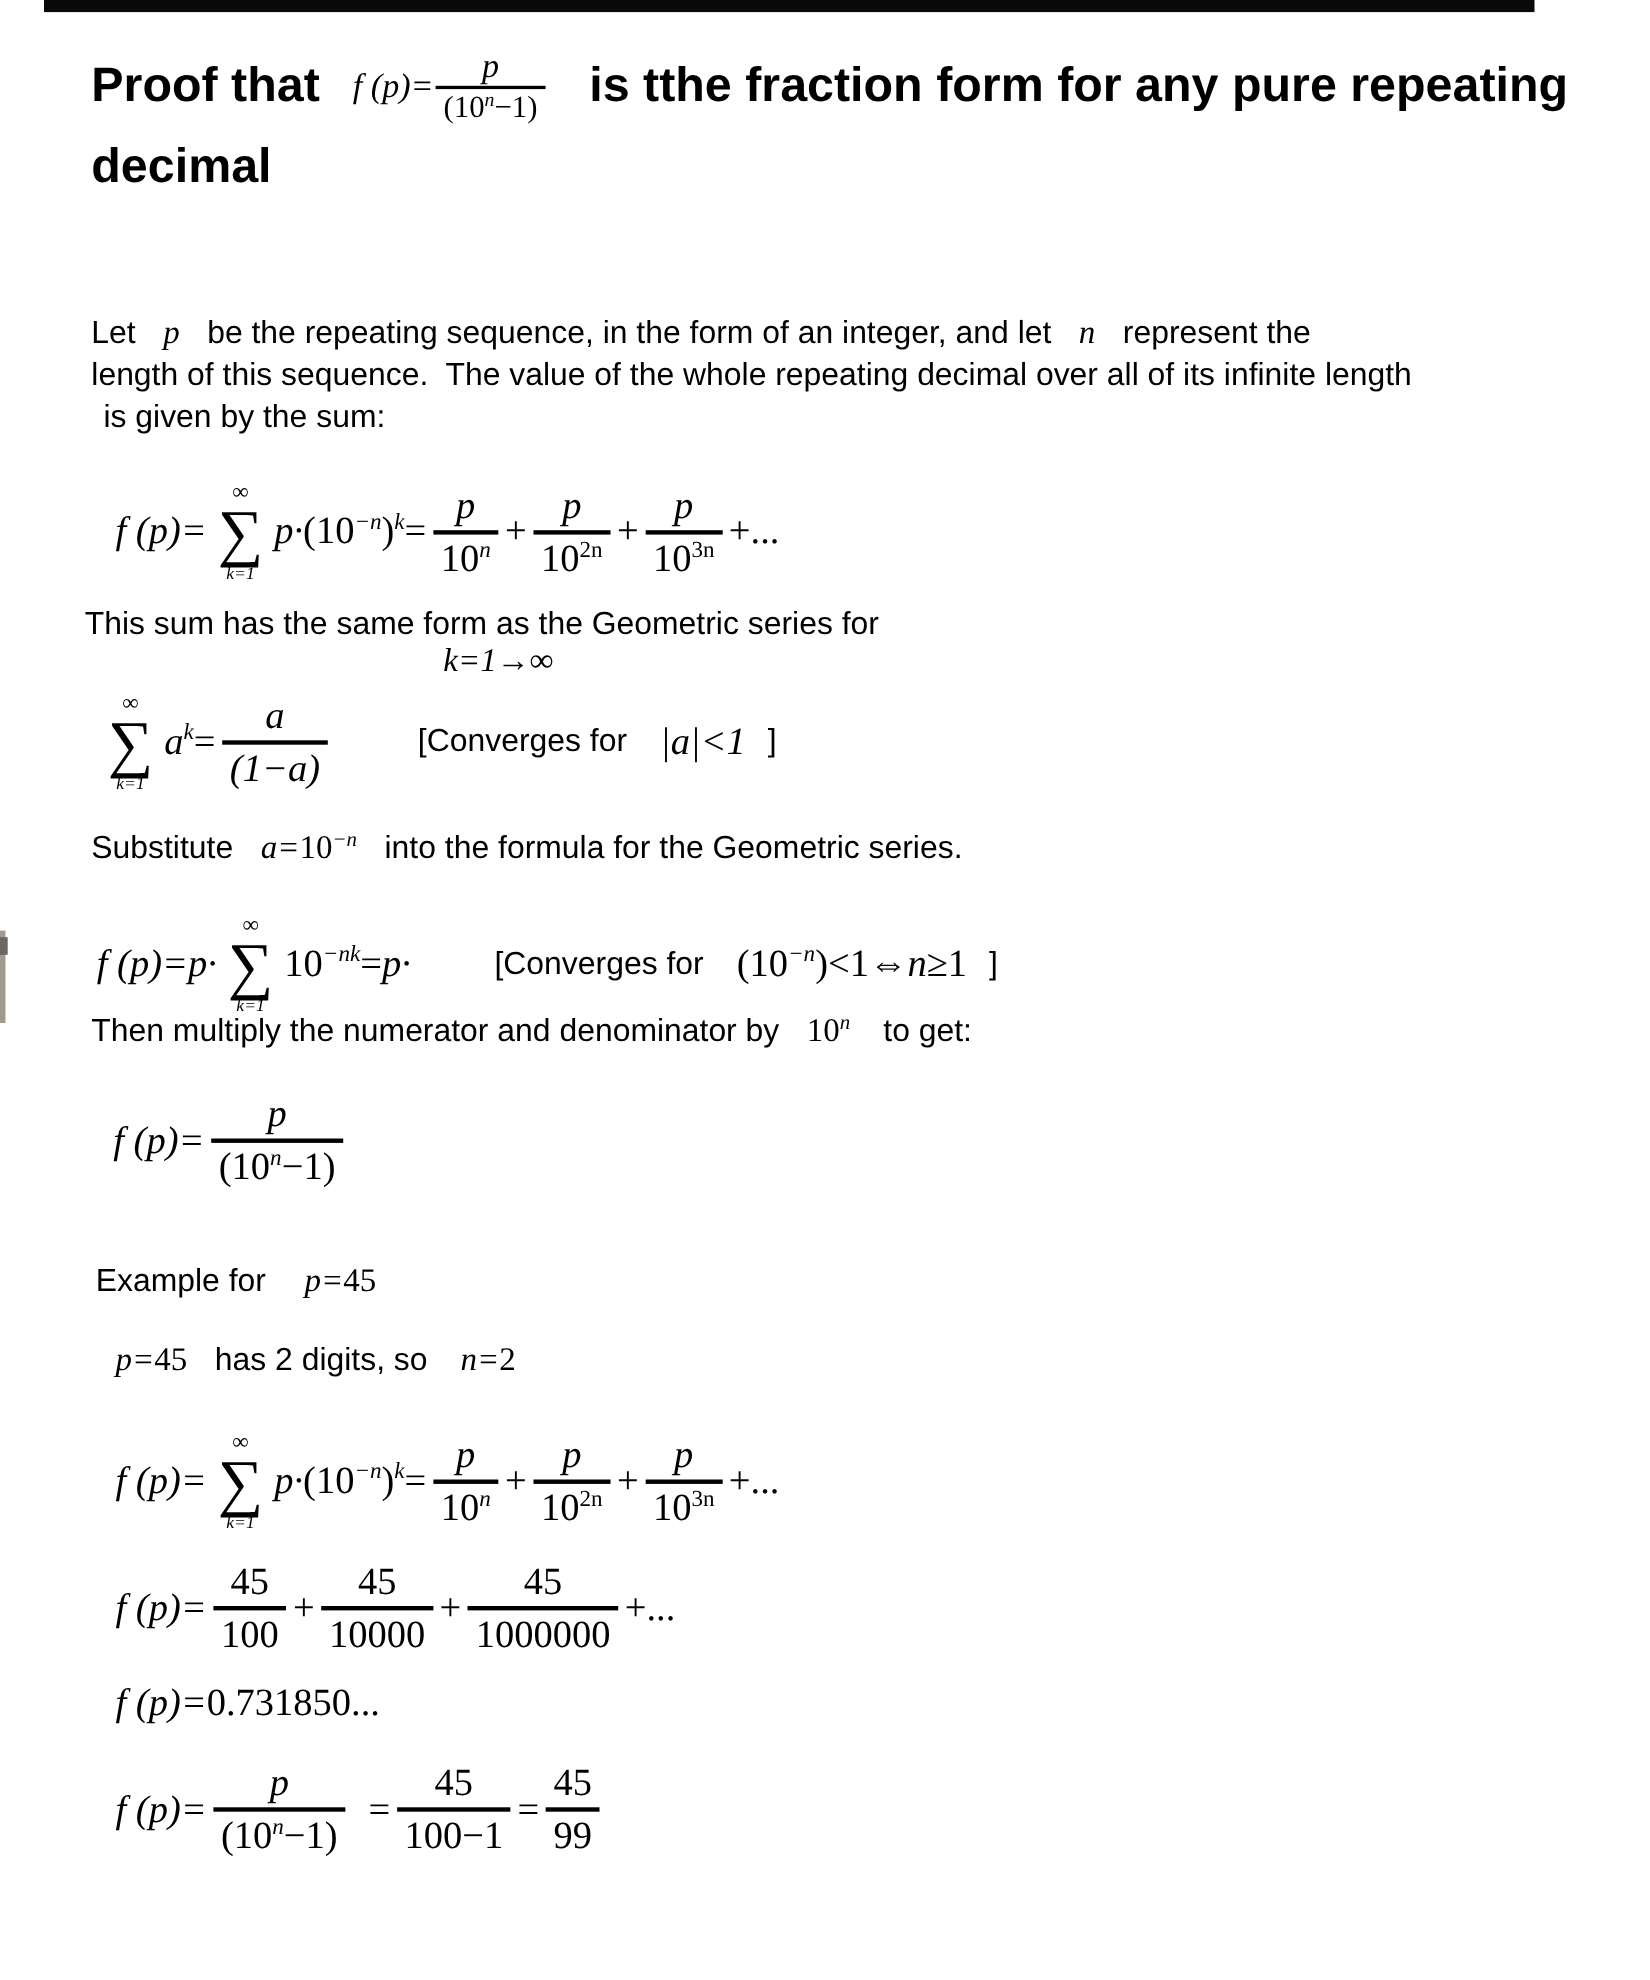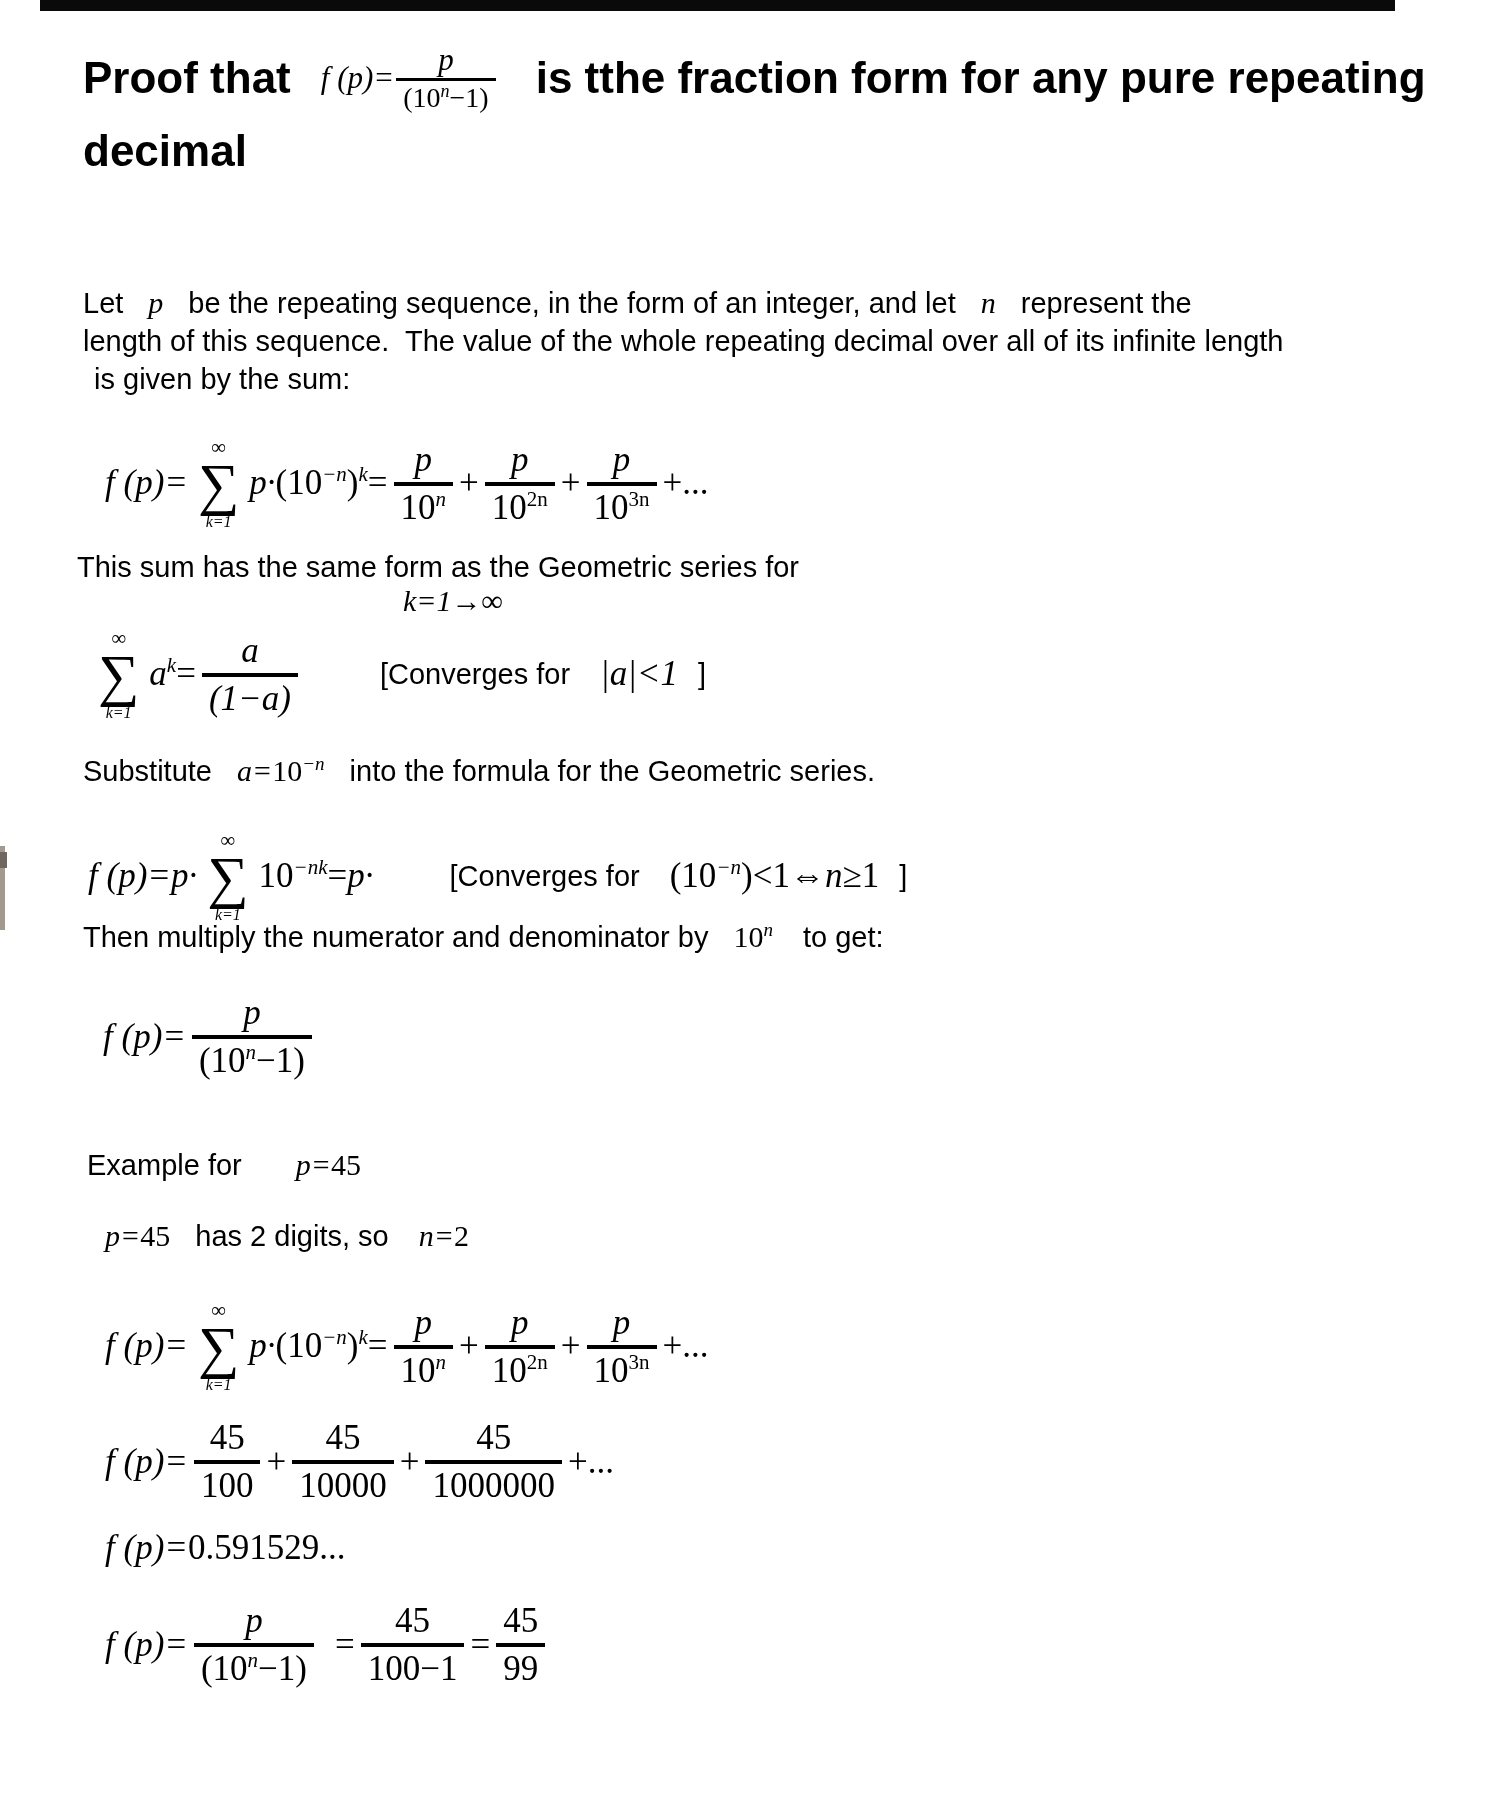--- a/index.html
+++ b/index.html
@@ -147,21 +147,21 @@
 
   <div class="row math" style="left:103px;top:995px;">
     <span class="it">f (p)=</span>
     <span class="frac">
       <span class="num it">p</span>
       <span class="bar"></span>
       <span class="den"><span>(10</span><sup class="s it">n</sup><span>−1)</span></span>
     </span>
   </div>
 
-  <div class="row bt" style="left:87px;top:1148px;gap:19px;">
+  <div class="row bt" style="left:87px;top:1148px;">
     <span>Example for</span>
     <span class="im g35"><span class="it">p=</span><span>45</span></span>
   </div>
 
   <div class="row bt" style="left:105px;top:1219px;">
     <span class="im gr25"><span class="it">p=</span><span>45</span></span>
     <span>has 2 digits, so</span>
     <span class="im g30"><span class="it">n=</span><span>2</span></span>
   </div>
 
@@ -186,21 +186,21 @@
     <span class="frac"><span class="num">45</span><span class="bar"></span><span class="den">100</span></span>
     <span>+</span>
     <span class="frac"><span class="num">45</span><span class="bar"></span><span class="den">10000</span></span>
     <span>+</span>
     <span class="frac"><span class="num">45</span><span class="bar"></span><span class="den">1000000</span></span>
     <span>+...</span>
   </div>
 
   <div class="row math" style="left:105px;top:1528px;">
     <span class="it">f (p)=</span>
-    <span>0.591529...</span>
+    <span>0.731850...</span>
   </div>
 
   <div class="row math" style="left:105px;top:1603px;">
     <span class="it">f (p)=</span>
     <span class="frac">
       <span class="num it">p</span>
       <span class="bar"></span>
       <span class="den"><span>(10</span><sup class="s it">n</sup><span>−1)</span></span>
     </span>
     <span class="g15">=</span>

